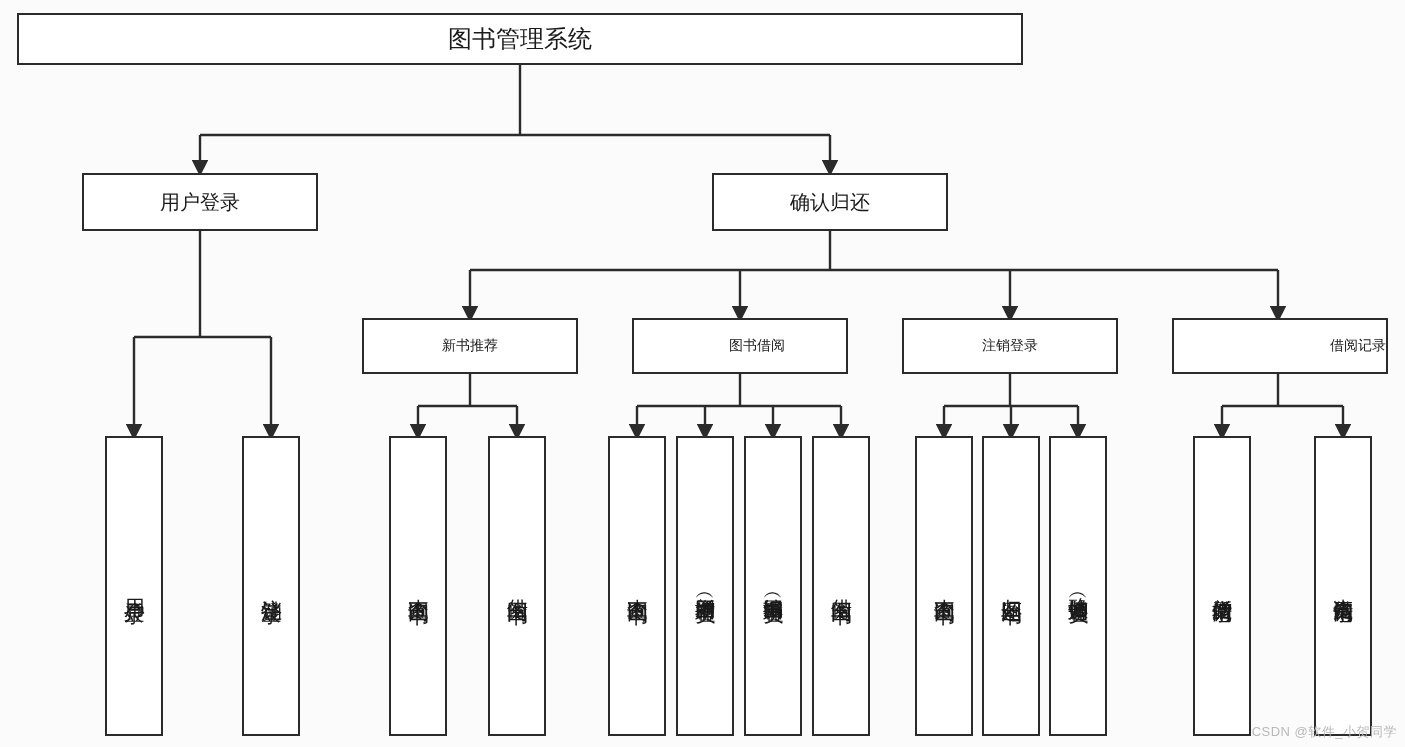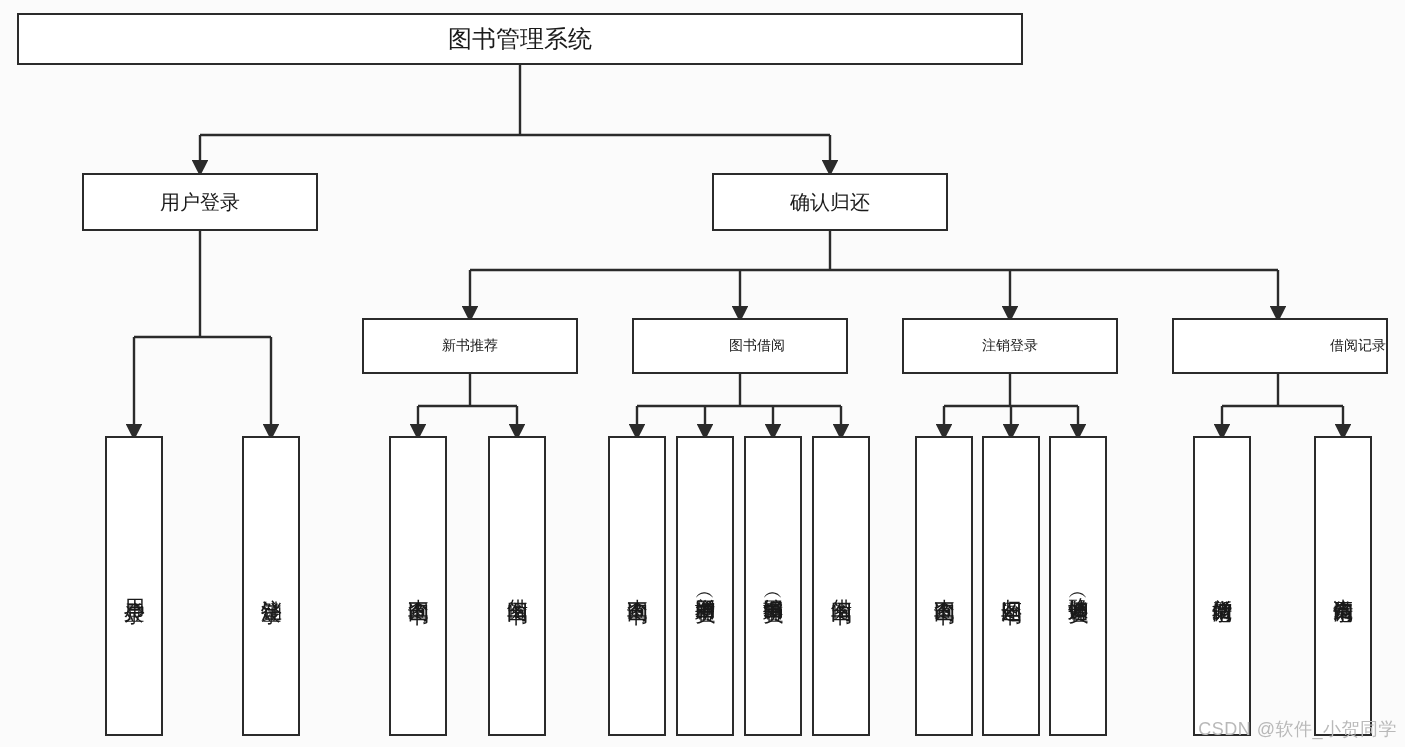--- a/index.html
+++ b/index.html
@@ -70,21 +70,21 @@
     stroke-width: 2.4;
     fill: none;
   }
   .arrowhead {
     fill: #2b2b2b;
   }
   #watermark {
     position: absolute;
     right: 8px;
     bottom: 6px;
-    font-size: 18px;
+    font-size: 13px;
     color: #b9b9b9;
     letter-spacing: 0.5px;
     white-space: nowrap;
   }
 </style>
 </head>
 <body>
 
 <div id="canvas">
 

